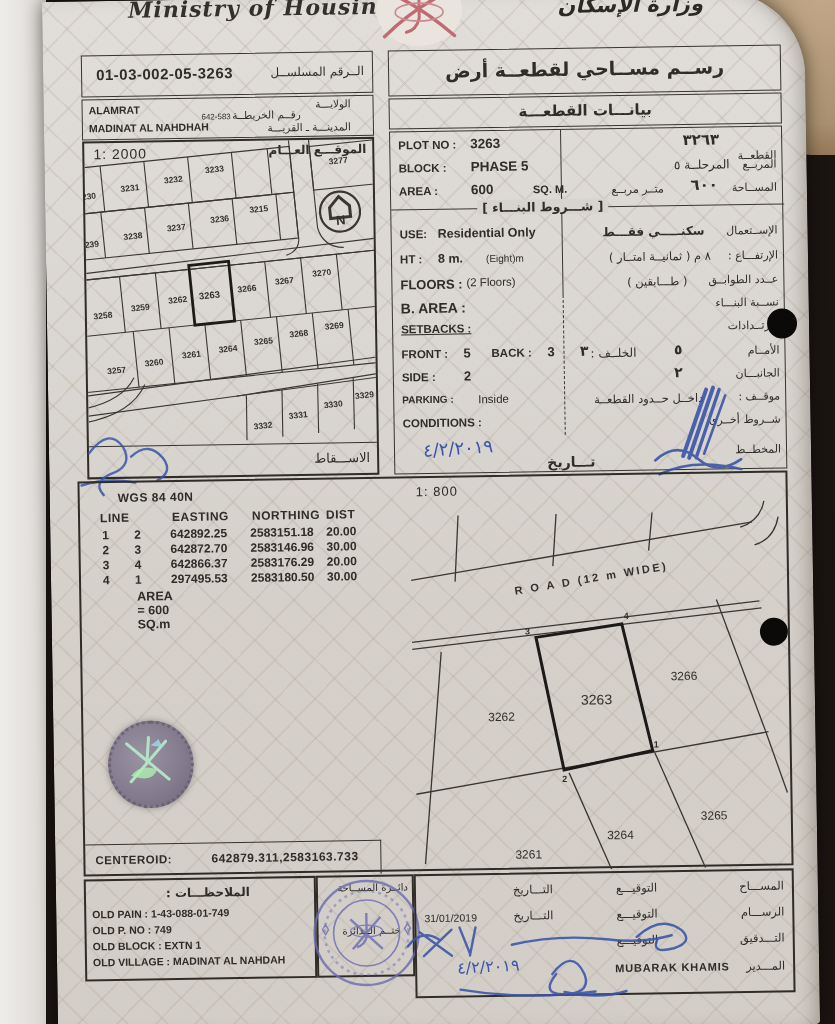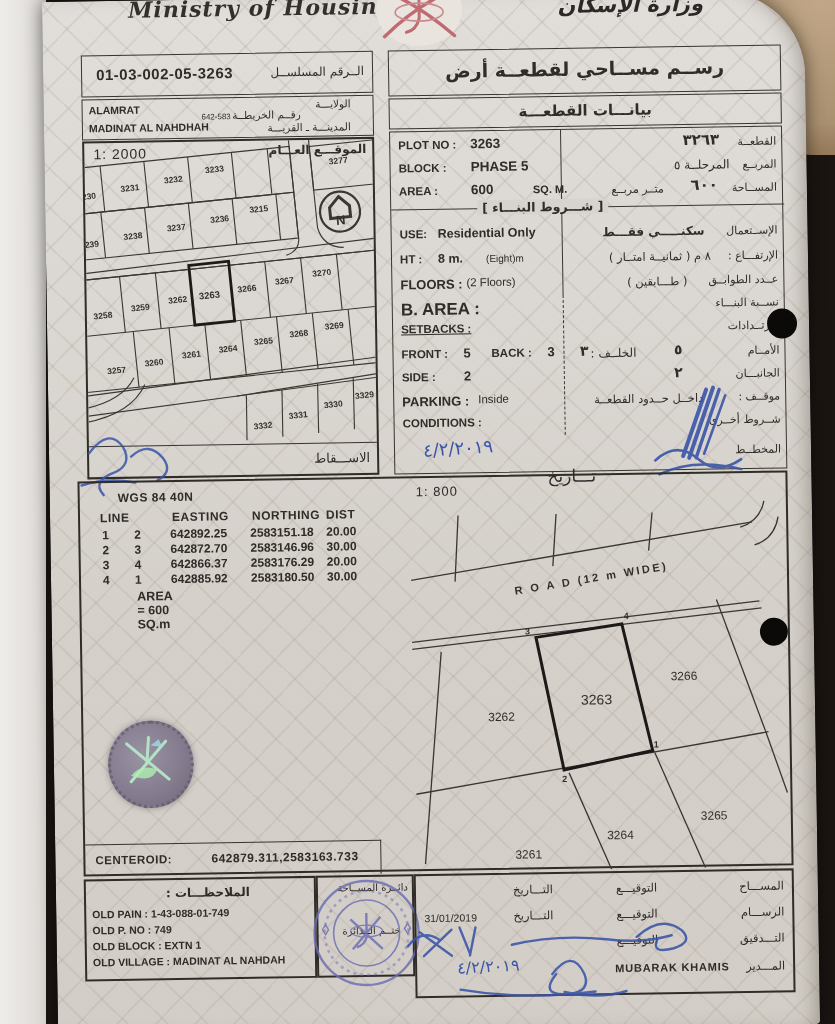--- a/index.html
+++ b/index.html
@@ -185,21 +185,21 @@
     <div class="bx" style="left:345px;top:102px;width:393px;height:31px;">
       <div class="abs ar b" style="left:0;right:0;top:5px;text-align:center;font-size:15px;">بيانـــات القطعـــة</div>
     </div>
 
     <div class="bx" style="left:345px;top:135px;width:393px;height:343px;">
       <div class="abs" style="left:170px;top:0;width:0;height:165px;border-left:1.4px solid #3a3632;"></div>
       <div class="abs" style="left:170px;top:165px;width:0;height:140px;border-left:1.4px dashed #3a3632;"></div>
 
       <span class="abs en b" style="left:8px;top:7px;font-size:11.5px;">PLOT NO :</span>
       <span class="abs en b" style="left:80px;top:5px;font-size:13.5px;">3263</span>
-      <span class="abs ar" style="right:5px;top:8px;font-size:11px;margin-left:40px;">القطعــة</span>
+      <span class="abs ar" style="right:5px;top:22px;font-size:11px;margin-left:40px;">القطعــة</span>
       <span class="abs ar b" style="right:62px;top:3px;font-size:15px;">٣٢٦٣</span>
 
       <span class="abs en b" style="left:8px;top:30px;font-size:11.5px;">BLOCK :</span>
       <span class="abs en b" style="left:80px;top:28px;font-size:13.5px;">PHASE 5</span>
       <span class="abs ar" style="right:5px;top:31px;font-size:11px;">المربــع</span>
       <span class="abs ar" style="right:52px;top:30px;font-size:12px;">المرحلــة ٥</span>
 
       <span class="abs en b" style="left:8px;top:53px;font-size:11.5px;">AREA :</span>
       <span class="abs en b" style="left:80px;top:51px;font-size:13.5px;">600</span>
       <span class="abs en b" style="left:142px;top:53px;font-size:11px;">SQ. M.</span>
@@ -219,50 +219,50 @@
       <span class="abs en b" style="left:46px;top:120px;font-size:12.5px;">8 m.</span>
       <span class="abs en" style="left:94px;top:122px;font-size:10px;">(Eight)m</span>
       <span class="abs ar" style="right:5px;top:122px;font-size:11px;">الإرتفـــاع :</span>
       <span class="abs ar" style="right:72px;top:121px;font-size:11.5px;">٨  م  ( ثمانيــة امتــار )</span>
 
       <span class="abs en b" style="left:8px;top:145px;font-size:13px;">FLOORS :</span>
       <span class="abs en" style="left:74px;top:145px;font-size:11.5px;">(2 Floors)</span>
       <span class="abs ar" style="right:5px;top:146px;font-size:11px;">عــدد الطوابــق</span>
       <span class="abs ar" style="right:96px;top:146px;font-size:11.5px;">( طـــابقين )</span>
 
-      <span class="abs en b" style="left:8px;top:168px;font-size:17px;">B. AREA :</span>
+      <span class="abs en b" style="left:8px;top:168px;font-size:14px;">B. AREA :</span>
       <span class="abs ar" style="right:5px;top:169px;font-size:11px;">نســبة البنـــاء</span>
 
       <span class="abs en b" style="left:8px;top:191px;font-size:11.5px;text-decoration:underline;">SETBACKS :</span>
       <span class="abs ar" style="right:5px;top:192px;font-size:11px;">الإرتــدادات</span>
 
       <span class="abs en b" style="left:8px;top:216px;font-size:11.5px;">FRONT :</span>
       <span class="abs en b" style="left:70px;top:214px;font-size:13px;">5</span>
       <span class="abs en b" style="left:98px;top:216px;font-size:11.5px;">BACK :</span>
       <span class="abs en b" style="left:154px;top:214px;font-size:13px;">3</span>
       <span class="abs ar" style="right:5px;top:217px;font-size:11px;">الأمــام</span>
       <span class="abs ar b" style="right:102px;top:213px;font-size:14px;">٥</span>
       <span class="abs ar" style="right:148px;top:217px;font-size:12px;">الخلــف :</span>
       <span class="abs ar b" style="right:196px;top:213px;font-size:14px;">٣</span>
 
       <span class="abs en b" style="left:8px;top:239px;font-size:11.5px;">SIDE :</span>
       <span class="abs en b" style="left:70px;top:237px;font-size:13px;">2</span>
       <span class="abs ar" style="right:5px;top:240px;font-size:11px;">الجانبـــان</span>
       <span class="abs ar b" style="right:102px;top:236px;font-size:14px;">٢</span>
 
-      <span class="abs en b" style="left:8px;top:262px;font-size:13px;">PARKING :</span>
+      <span class="abs en b" style="left:8px;top:262px;font-size:10px;">PARKING :</span>
       <span class="abs en" style="left:84px;top:262px;font-size:11.5px;">Inside</span>
       <span class="abs ar" style="right:5px;top:263px;font-size:11px;">موقــف :</span>
       <span class="abs ar" style="right:82px;top:263px;font-size:11.5px;">داخــل حــدود القطعــة</span>
 
       <span class="abs en b" style="left:8px;top:285px;font-size:11.5px;">CONDITIONS :</span>
       <span class="abs ar" style="right:5px;top:286px;font-size:11px;">شــروط أخــرى</span>
 
       <span class="abs ar ink" style="left:28px;top:306px;font-size:18px;transform:rotate(-3deg);letter-spacing:2px;">٤/٢/٢٠١٩</span>
-      <span class="abs ar" style="left:152px;top:336px;font-size:17px;">تـــاريخ</span>
+      <span class="abs ar" style="left:152px;top:324px;font-size:14px;font-weight:bold;">تـــاريخ</span>
       <span class="abs ar" style="right:5px;top:316px;font-size:11px;">المخطــط</span>
     </div>
 
     <svg class="abs" style="left:580px;top:388px;" width="150" height="110" viewBox="0 0 150 110">
       <g stroke="#3a55a8" fill="none" stroke-linecap="round" opacity=".9">
         <path d="M78 10 L 54 76" stroke-width="4"></path>
         <path d="M85 8 L 60 78" stroke-width="4"></path>
         <path d="M91 10 L 67 78" stroke-width="3.4"></path>
         <path d="M97 16 L 75 74" stroke-width="2.6"></path>
         <path d="M26 80 Q 48 60 70 80 Q 88 96 112 80" stroke-width="2.6"></path>
@@ -293,21 +293,21 @@
         <span class="abs" style="left:246px;top:60px;">30.00</span>
 
         <span class="abs" style="left:22px;top:75px;">3</span>
         <span class="abs" style="left:54px;top:75px;">4</span>
         <span class="abs" style="left:90px;top:75px;">642866.37</span>
         <span class="abs" style="left:170px;top:75px;">2583176.29</span>
         <span class="abs" style="left:246px;top:75px;">20.00</span>
 
         <span class="abs" style="left:22px;top:90px;">4</span>
         <span class="abs" style="left:54px;top:90px;">1</span>
-        <span class="abs" style="left:90px;top:90px;">642885.92</span>
+        <span class="abs" style="left:90px;top:90px;">297495.53</span>
         <span class="abs" style="left:170px;top:90px;">2583180.50</span>
         <span class="abs" style="left:246px;top:90px;">30.00</span>
 
         <span class="abs" style="left:56px;top:107px;font-size:12.5px;">AREA = 600  SQ.m</span>
       </div>
 
       <svg width="377" height="380" viewBox="0 0 377 380" style="position:absolute;left:330px;top:14px;">
         <g stroke="#3a3632" stroke-width="1.3" fill="none">
           <line x1="48" y1="24" x2="44" y2="90"></line>
           <line x1="146" y1="24" x2="142" y2="76"></line>

